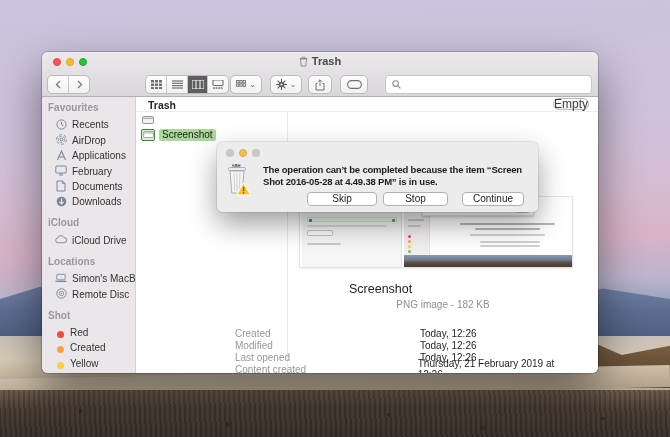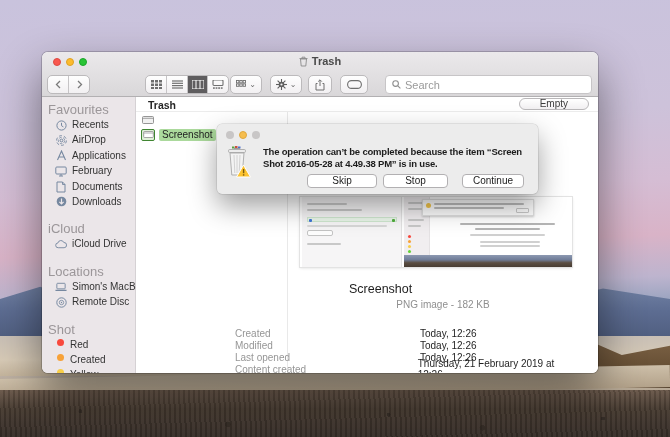--- a/index.html
+++ b/index.html
@@ -56,30 +56,30 @@
   .chev { font-size:8px; color:#6f6f6f; margin-left:3px; }
 
   .search { position:absolute; left:343px; top:23px; width:207px; height:19px;
     background:#fff; border:1px solid #c7c5c7; border-radius:4px; display:flex; align-items:center; padding:0 6px; gap:4px; }
   .search input { border:none; outline:none; flex:1; font-size:11px; color:#333; background:transparent; font-family:"Liberation Sans",sans-serif; }
   .search input::placeholder { color:#9a9a9a; }
 
   
   .wbody { position:absolute; top:45px; left:0; right:0; bottom:0; display:flex; border-radius:0 0 6px 6px; overflow:hidden; }
   .sidebar { width:94px; background:#ebe6e9; border-right:1px solid #d5d1d4; padding-top:3px; flex:none; }
-  .sb-head { font-size:13px; font-weight:normal; color:#9b9699; padding:2px 0 2px 6px; margin-top:8px; }
+  .sb-head { font-size:10px; font-weight:bold; color:#9b9699; padding:2px 0 2px 6px; margin-top:8px; }
   .sb-head:first-child { margin-top:0; }
-  .sb-item { display:flex; align-items:flex-start; height:15.4px; padding-left:13px; gap:5px; font-size:10px; color:#333; cursor:default; white-space:nowrap; }
+  .sb-item { display:flex; align-items:flex-end; height:15.4px; padding-left:13px; gap:5px; font-size:10px; color:#333; cursor:default; white-space:nowrap; }
   .sb-ic { width:12px; height:12px; flex:none; display:flex; align-items:center; justify-content:center; }
   .tag-dot { width:7px; height:7px; border-radius:50%; flex:none; margin-left:2px; margin-right:1px; }
 
   .content { flex:1; background:#fff; position:relative; overflow:hidden; }
   .c-head { position:absolute; top:0; left:0; right:0; height:15px; border-bottom:1px solid #ececec; background:#fff; }
   .c-head .ct { position:absolute; left:12px; top:2px; font-size:10.5px; font-weight:bold; color:#262626; }
-  .empty-btn { position:absolute; right:9px; top:1px; height:12px; padding:0 20px; font-size:10px; color:#3c3c3c;
+  .empty-btn { position:absolute; right:9px; top:1px; height:12px; padding:0 0; font-size:12px; color:#3c3c3c;
     background:linear-gradient(#fff,#f1eff1); border:1px solid #b9b7b9; border-radius:7px; line-height:10px; }
 
   .col-divider { position:absolute; left:151px; top:15px; bottom:0; width:1px; background:#e9e9e9; }
 
   .frow { position:absolute; left:0; width:151px; height:15px; display:flex; align-items:center; padding-left:5px; gap:4px; font-size:10px; color:#222; }
   .frow-ic { width:14px; height:10px; flex:none; display:flex; align-items:center; justify-content:center; }
   .frow.sel .frow-ic { border:1.5px solid #3f8531; border-radius:2px; background:#dff0d8; height:12px; }
   .frow.sel .flabel { background:#abd99c; border-radius:2px; padding:0 3px; line-height:12px; }
 
   
@@ -100,21 +100,21 @@
     background:linear-gradient(180deg,#8d99b2 0%, #6f7c97 40%, #5a4d41 65%, #473c33 100%); }
 
   .p-filename { position:absolute; left:213px; top:185px; font-size:12.5px; color:#1e1e1e; }
   .p-kind { position:absolute; left:164px; top:202px; width:286px; text-align:center; font-size:10px; color:#8f8f8f; }
   .meta { position:absolute; left:99px; top:230px; width:345px; }
   .meta-row { display:flex; height:12px; font-size:10px; align-items:center; }
   .meta-label { width:185px; text-align:left; padding-right:7px; color:#969696; }
   .meta-value { color:#1f1f1f; }
 
   
-  .dialog { position:absolute; left:175px; top:72px; width:321px; height:70px; background:#ececec;
+  .dialog { position:absolute; left:175px; top:90px; width:321px; height:70px; background:#ececec;
     border-radius:5px; box-shadow:0 12px 28px rgba(0,0,0,.38), 0 0 0 .5px rgba(0,0,0,.15); }
   .d-dots { position:absolute; left:9px; top:7px; display:flex; gap:5px; }
   .d-dot { width:8px; height:8px; border-radius:50%; }
   .d-msg { position:absolute; left:46px; top:22px; width:280px; font-size:9.5px; font-weight:bold;
     letter-spacing:-0.2px; color:#1c1c1c; line-height:12px; }
   .d-btn { position:absolute; top:50px; height:14px; background:#fff; border:1px solid #b2b0b2; border-radius:4px;
     font-size:10px; color:#222; font-family:"Liberation Sans",sans-serif; line-height:12px; text-align:center; }
   .d-trash { position:absolute; left:7px; top:21px; }
 </style>
 </head>
@@ -241,21 +241,20 @@
       <svg width="15" height="9" viewBox="0 0 15 9">
         <rect x="0.6" y="0.6" width="13.8" height="7.8" rx="3.9" fill="none" stroke="#6f6f6f" stroke-width="1.1"></rect>
         </svg>
     </div>
 
     <div class="search">
       <svg width="9" height="9" viewBox="0 0 9 9">
         <circle cx="3.6" cy="3.6" r="2.8" fill="none" stroke="#8e8e8e" stroke-width="1.1"></circle>
           <line x1="5.8" y1="5.8" x2="8.4" y2="8.4" stroke="#8e8e8e" stroke-width="1.1"></line>
         </svg>
-      <input type="text" placeholder="Search" style="">
     </div>
   </div>
 
   <div class="wbody">
 
     <div class="sidebar">
       <div class="sb-head">Favourites</div>
       <div class="sb-item">
         <span class="sb-ic">
             <svg width="11" height="11" viewBox="0 0 11 11">

